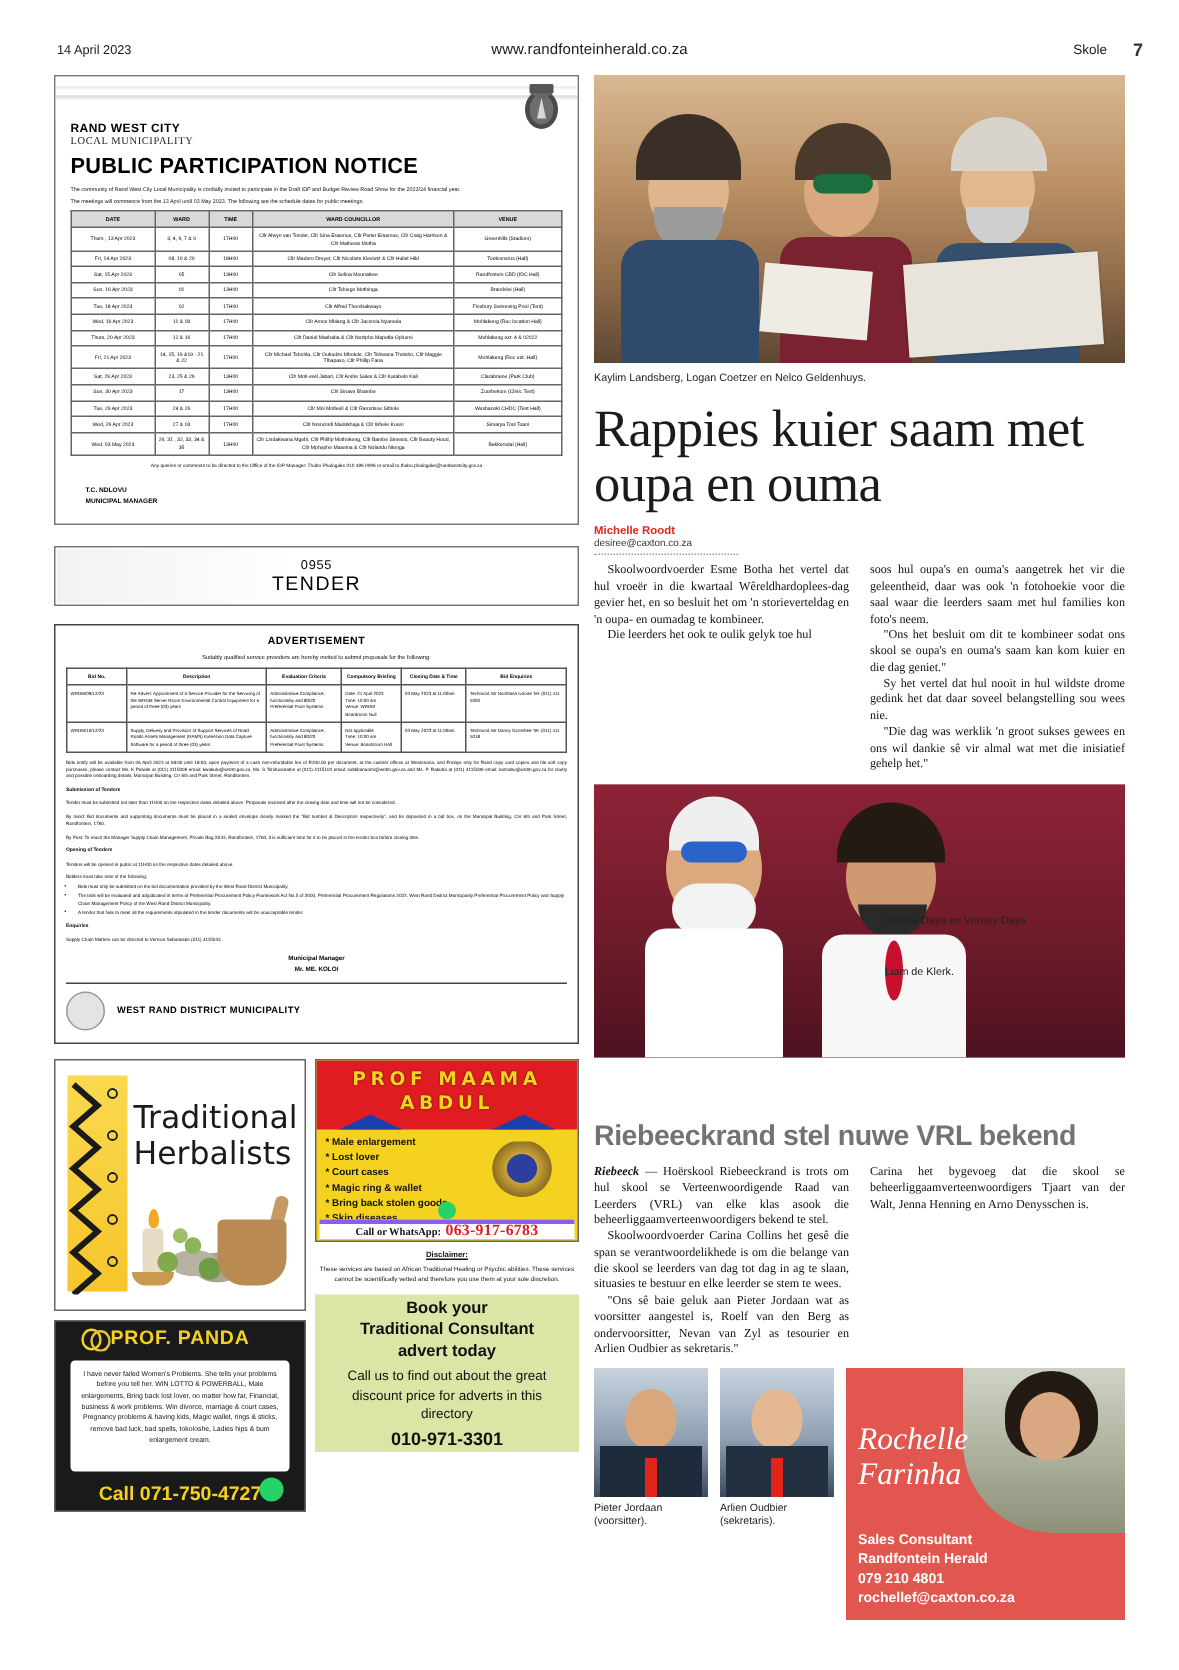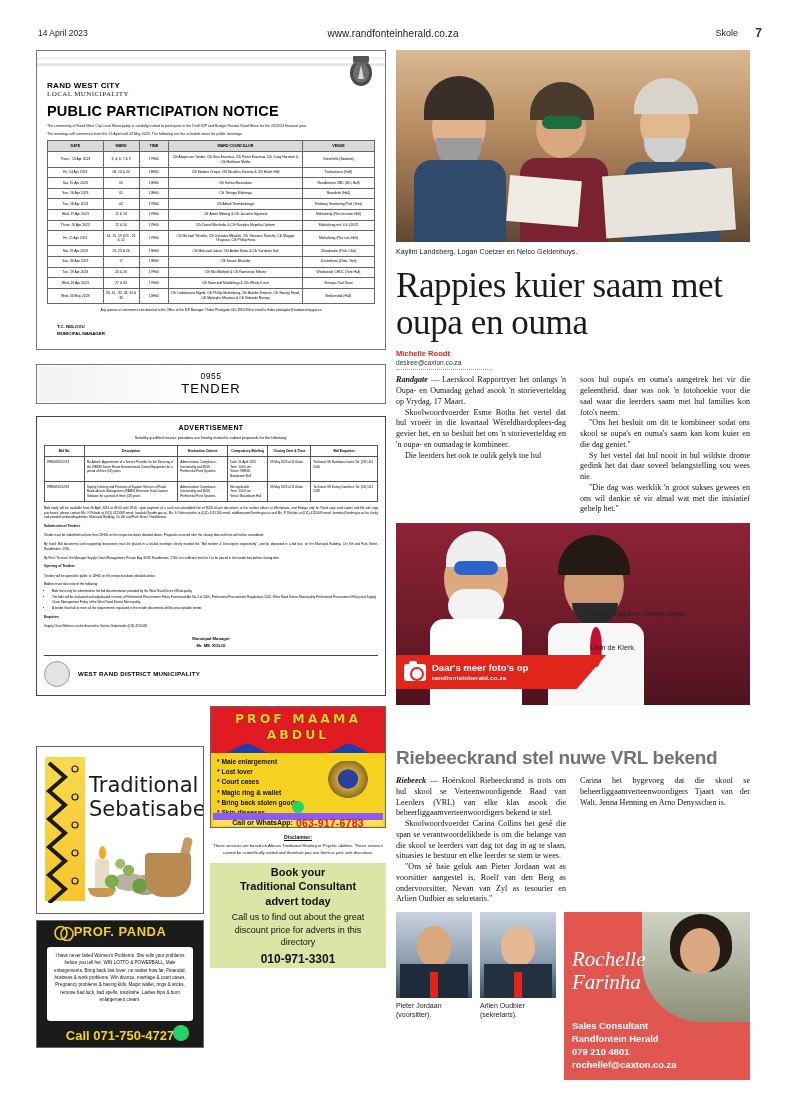--- a/index.html
+++ b/index.html
@@ -105,21 +105,21 @@
     margin-top: 6px; border-top: 1px solid #444; padding-top: 5px;
     display:flex; align-items:center; gap: 8px;
   }
   .wrdm-logo { width: 26px; height: 26px; border-radius: 50%; background: #e4e4e4; border:1px solid #999;}
   .wrdm-text { font-size: 6.2px; font-weight: bold; letter-spacing:.3px; }
 
   
   .ads-grid { display: grid; grid-template-columns: 168px 1fr; gap: 6px; margin-top: 10px; }
   .ad-box { border: 1px solid #666; background:#fff; overflow:hidden; position:relative; }
 
-  .herb-ad { height: 168px; position: relative; background: #fff; margin-top: 40px; }
+  .herb-ad { height: 168px; position: relative; background: #fff; }
   .herb-pattern {
     position:absolute; left:8px; top:10px; width: 40px; bottom: 12px;
     background: linear-gradient(180deg,#f9d94e,#f6c52c);
   }
   .herb-zig { position:absolute; left:8px; top:10px; width:40px; bottom:12px; }
   .herb-title {
     position: absolute; left: 52px; top: 26px; right: 6px;
     font-family: "DejaVu Sans", sans-serif; font-size: 21px; color:#1a1a1a; line-height: 1.15;
   }
   .herb-imgs { position:absolute; left: 46px; right: 6px; bottom: 12px; height: 62px; }
@@ -149,23 +149,23 @@
     position:absolute; left:0; right:0; top:4px; text-align:center;
     font-family: "DejaVu Sans", sans-serif; font-weight:bold; font-size: 12.5px;
     color:#f5d21f; letter-spacing: 3px; line-height: 1.25; text-shadow: 0 0 1px #000;
     z-index: 3;
   }
   .maama-list { position:absolute; left:6px; top:50px; font-size: 6.6px; line-height:1.55; color:#111; font-weight:600;}
   .maama-ring { position:absolute; right: 14px; top: 54px; width: 46px; height: 40px;
      background: radial-gradient(ellipse at 50% 45%, #2c3f9e 0 30%, #caa437 32%, #8e6f22 60%, transparent 62%);}
   .maama-wa { position:absolute; left: 50%; transform: translateX(-50%); bottom: 14px; width: 12px; height: 12px; border-radius:50%; background:#25d366;}
   .maama-call {
-    position:absolute; left:2px; right:2px; bottom:1px; height: 13px; background:#fde047;
-    border-top: 7px solid #8b5cf6;
-    display:flex; align-items:center; justify-content:center; gap: 3px;
+    position:absolute; left:2px; right:2px; bottom:1px; height: 13px; background:#ffffff;
+    border-top: 3px solid #8b5cf6;
+    display:flex; align-items:center; justify-content:center; gap: 3px; font-family: Liberation Serif, serif;
   }
   .maama-call .lbl { font-size: 7px; font-weight: bold; color:#111; }
   .maama-call .num { font-size: 10.5px; font-weight: bold; color:#e01b22; letter-spacing:.2px;}
 
   .panda-ad { height: 128px; background:#1a1a1a; position:relative; }
   .panda-hd { height: 26px; position:relative; }
   .panda-title {
     position:absolute; left:0; right:0; top:3px; text-align:center;
     font-size: 13px; font-weight: bold; color: #f5d21f; letter-spacing:.5px;
   }
@@ -497,21 +497,21 @@
           <g fill="none" stroke="#1a1a1a" stroke-width="1.2">
             <circle cx="30" cy="12" r="3"></circle>
               <circle cx="30" cy="40" r="3"></circle>
             <circle cx="30" cy="68" r="3"></circle>
               <circle cx="30" cy="96" r="3"></circle>
             <circle cx="30" cy="124" r="3"></circle>
           </g>
         </svg>
         <div class="herb-title">
           <div>Traditional</div>
-          <div>Sebatisabe</div>
+          <div>Herbalists</div>
         </div>
         <div class="herb-imgs">
           <div class="candle">
             <div class="candle-flame"></div>
               <div class="candle-body"></div>
               <div class="candle-dish"></div>
           </div>
           <div class="sage"></div>
           <div class="greenery"></div>
           <div class="mortar-pestle"></div>
@@ -602,21 +602,20 @@
   <h1 class="headline">Rappies kuier saam met oupa en ouma</h1>
 
   <div>
     <div class="byline">Michelle Roodt</div>
     <div class="byline-mail">desiree@caxton.co.za</div>
     <div class="byline-rule"></div>
   </div>
 
   <div style="display:flex; gap:14px;">
     <div class="body-text" style="width:170px;" id="a1c1">
-        <p class="first"><em>Randgate</em> — Laerskool Rapportryer het onlangs 'n Oupa- en Oumadag gehad asook 'n storieverteldag op Vrydag, 17 Maart.</p>
         <p>Skoolwoordvoerder Esme Botha het vertel dat hul vroeër in die kwartaal Wêreldhardoplees-dag gevier het, en so besluit het om 'n storieverteldag en 'n oupa- en oumadag te kombineer.</p>
         <p>Die leerders het ook te oulik gelyk toe hul</p>
       </div>
     <div class="body-text" style="width:170px;" id="a1c2">
         <p class="first">soos hul oupa's en ouma's aangetrek het vir die geleentheid, daar was ook 'n fotohoekie voor die saal waar die leerders saam met hul families kon foto's neem.</p>
         <p>"Ons het besluit om dit te kombineer sodat ons skool se oupa's en ouma's saam kan kom kuier en die dag geniet."</p>
         <p>Sy het vertel dat hul nooit in hul wildste drome gedink het dat daar soveel belangstelling sou wees nie.</p>
         <p>"Die dag was werklik 'n groot sukses gewees en ons wil dankie sê vir almal wat met die inisiatief gehelp het."</p>
       </div>
   </div>
@@ -628,27 +627,20 @@
     <div class="mp-kid" style="left:58px; top:38px; width:44px; height:14px; background:#2a63c9; border-radius:7px;"></div>
     <div class="mp-kid" style="left:52px; top:66px; width:56px; height:34px; background:#f2f2f2; border-radius:28px;"></div>
     <div class="mp-kid" style="left:34px; top:96px; width:92px; height:86px; background:#ffffff; border-radius:14px 14px 0 0;"></div>
 
     <div class="mp-kid" style="left:168px; top:26px; width:60px; height:72px; background:#cf9a72;"></div>
     <div class="mp-kid" style="left:162px; top:12px; width:72px; height:40px; background:#241a14; border-radius:38px 38px 0 0;"></div>
     <div class="mp-kid" style="left:176px; top:80px; width:46px; height:22px; background:#2a2a2a; border-radius:0 0 22px 22px;"></div>
     <div class="mp-kid" style="left:152px; top:100px; width:96px; height:82px; background:#f7f7f7; border-radius:14px 14px 0 0;"></div>
     <div class="mp-kid" style="left:194px; top:104px; width:12px; height:40px; background:#c8102e;"></div>
 
-    <div class="promo-tag">
-      <div class="promo-cam"></div>
-      <div>
-        <div class="promo-t1">Daar's meer foto's op</div>
-        <div class="promo-t2">randfonteinherald.co.za</div>
-      </div>
-    </div>
   </div>
 
   <div style="position:relative; height:34px;">
     <div style="position:absolute; left:194px; top:-96px; width:152px; font-size:7.2px; color:#222;">Khayla Daya en Verney Daya.</div>
     <div style="position:absolute; left:194px; top:-62px; width:152px; font-size:7.2px; color:#222;">Liam de Klerk.</div>
   </div>
 
   <h2 class="headline2">Riebeeckrand stel nuwe VRL bekend</h2>
 
   <div style="display:flex; gap:14px;">

